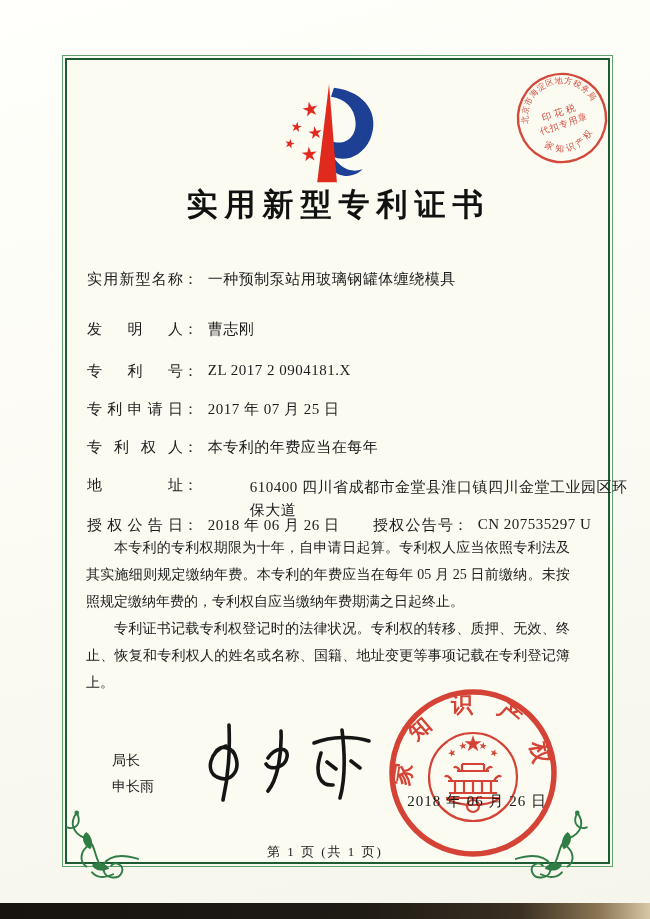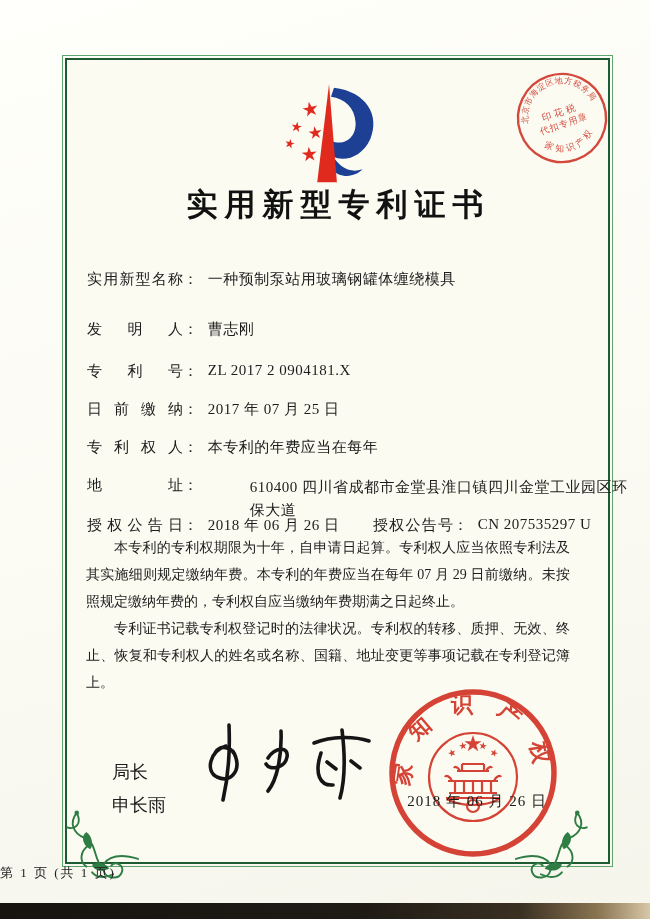--- a/index.html
+++ b/index.html
@@ -36,28 +36,28 @@
   .field-colon{display:inline-block;vertical-align:top;}
   .field-value{display:inline-block;margin-left:6px;letter-spacing:.5px;vertical-align:top;color:#1c1c1c;}
   .field-value.wrap{white-space:normal;width:384px;word-break:break-all;line-height:1.55;margin-left:48px;}
   .grant-col{position:absolute;left:286px;top:0;white-space:nowrap;}
   .grant-col .field-label{width:80px;}
 
   .paragraphs{position:absolute;left:86px;top:534px;width:484px;}
   .paragraphs p{margin:0;text-indent:2em;text-align:justify;font-size:14px;line-height:1.93;color:#1d1d1d;}
 
   .signer{position:absolute;left:112px;top:748px;font-family:"Liberation Sans","DejaVu Sans",sans-serif;
-    font-size:18px;color:#1b1b1b;line-height:1.85;margin-top:8px;}
+    font-size:14px;color:#1b1b1b;line-height:1.85;}
   .signature{position:absolute;left:196px;top:718px;width:190px;height:88px;}
 
   .cnipa-seal{position:absolute;left:384px;top:684px;width:178px;height:178px;opacity:.95;}
   .seal-date{position:absolute;left:392px;top:792px;width:170px;text-align:center;
     font-size:15px;letter-spacing:1px;color:#1a1a1a;white-space:nowrap;}
 
-  .footer{position:absolute;left:0;right:0;top:864px;font-size:13px;letter-spacing:2px;color:#222;}
+  .footer{position:absolute;left:0;right:0;top:843px;text-align:center;font-size:13px;letter-spacing:2px;color:#222;}
 </style>
 </head>
 <body>
 
 <div class="page">
 
   <div class="frame">
     <div class="frame-inner"></div>
   </div>
 
@@ -146,21 +146,21 @@
       </div>
       <div class="field-row" style="top:50px;">
         <span class="field-label">发明人</span><span class="field-colon">：</span>
         <span class="field-value">曹志刚</span>
       </div>
       <div class="field-row" style="top:92px;">
         <span class="field-label">专利号</span><span class="field-colon">：</span>
         <span class="field-value">ZL 2017 2 0904181.X</span>
       </div>
       <div class="field-row" style="top:130px;">
-        <span class="field-label">日前缴纳</span><span class="field-colon">：</span>
+        <span class="field-label">专利申请日</span><span class="field-colon">：</span>
         <span class="field-value">2017 年 07 月 25 日</span>
       </div>
       <div class="field-row" style="top:168px;">
         <span class="field-label">专利权人</span><span class="field-colon">：</span>
         <span class="field-value">本专利的年费应当在每年</span>
       </div>
       <div class="field-row" style="top:206px;">
         <span class="field-label">地址</span><span class="field-colon">：</span>
         <span class="field-value wrap">610400 四川省成都市金堂县淮口镇四川金堂工业园区环保大道</span>
       </div>
@@ -168,21 +168,21 @@
         <span class="field-label">授权公告日</span><span class="field-colon">：</span>
         <span class="field-value">2018 年 06 月 26 日</span>
         <span class="grant-col">
           <span class="field-label">授权公告号</span><span class="field-colon">：</span>
           <span class="field-value">CN 207535297 U</span>
         </span>
       </div>
     </div>
 
     <div class="paragraphs">
-      <p>本专利的专利权期限为十年，自申请日起算。专利权人应当依照专利法及其实施细则规定缴纳年费。本专利的年费应当在每年 07 月 29 日前缴纳。未按照规定缴纳年费的，专利权自应当缴纳年费期满之日起终止。</p>
+      <p>本专利的专利权期限为十年，自申请日起算。专利权人应当依照专利法及其实施细则规定缴纳年费。本专利的年费应当在每年 05 月 25 日前缴纳。未按照规定缴纳年费的，专利权自应当缴纳年费期满之日起终止。</p>
       <p>专利证书记载专利权登记时的法律状况。专利权的转移、质押、无效、终止、恢复和专利权人的姓名或名称、国籍、地址变更等事项记载在专利登记簿上。</p>
     </div>
 
     <div class="signer">
       <div>局长</div>
       <div>申长雨</div>
     </div>
 
     <div class="signature">
       <svg width="190" height="88" viewBox="0 0 190 88">

